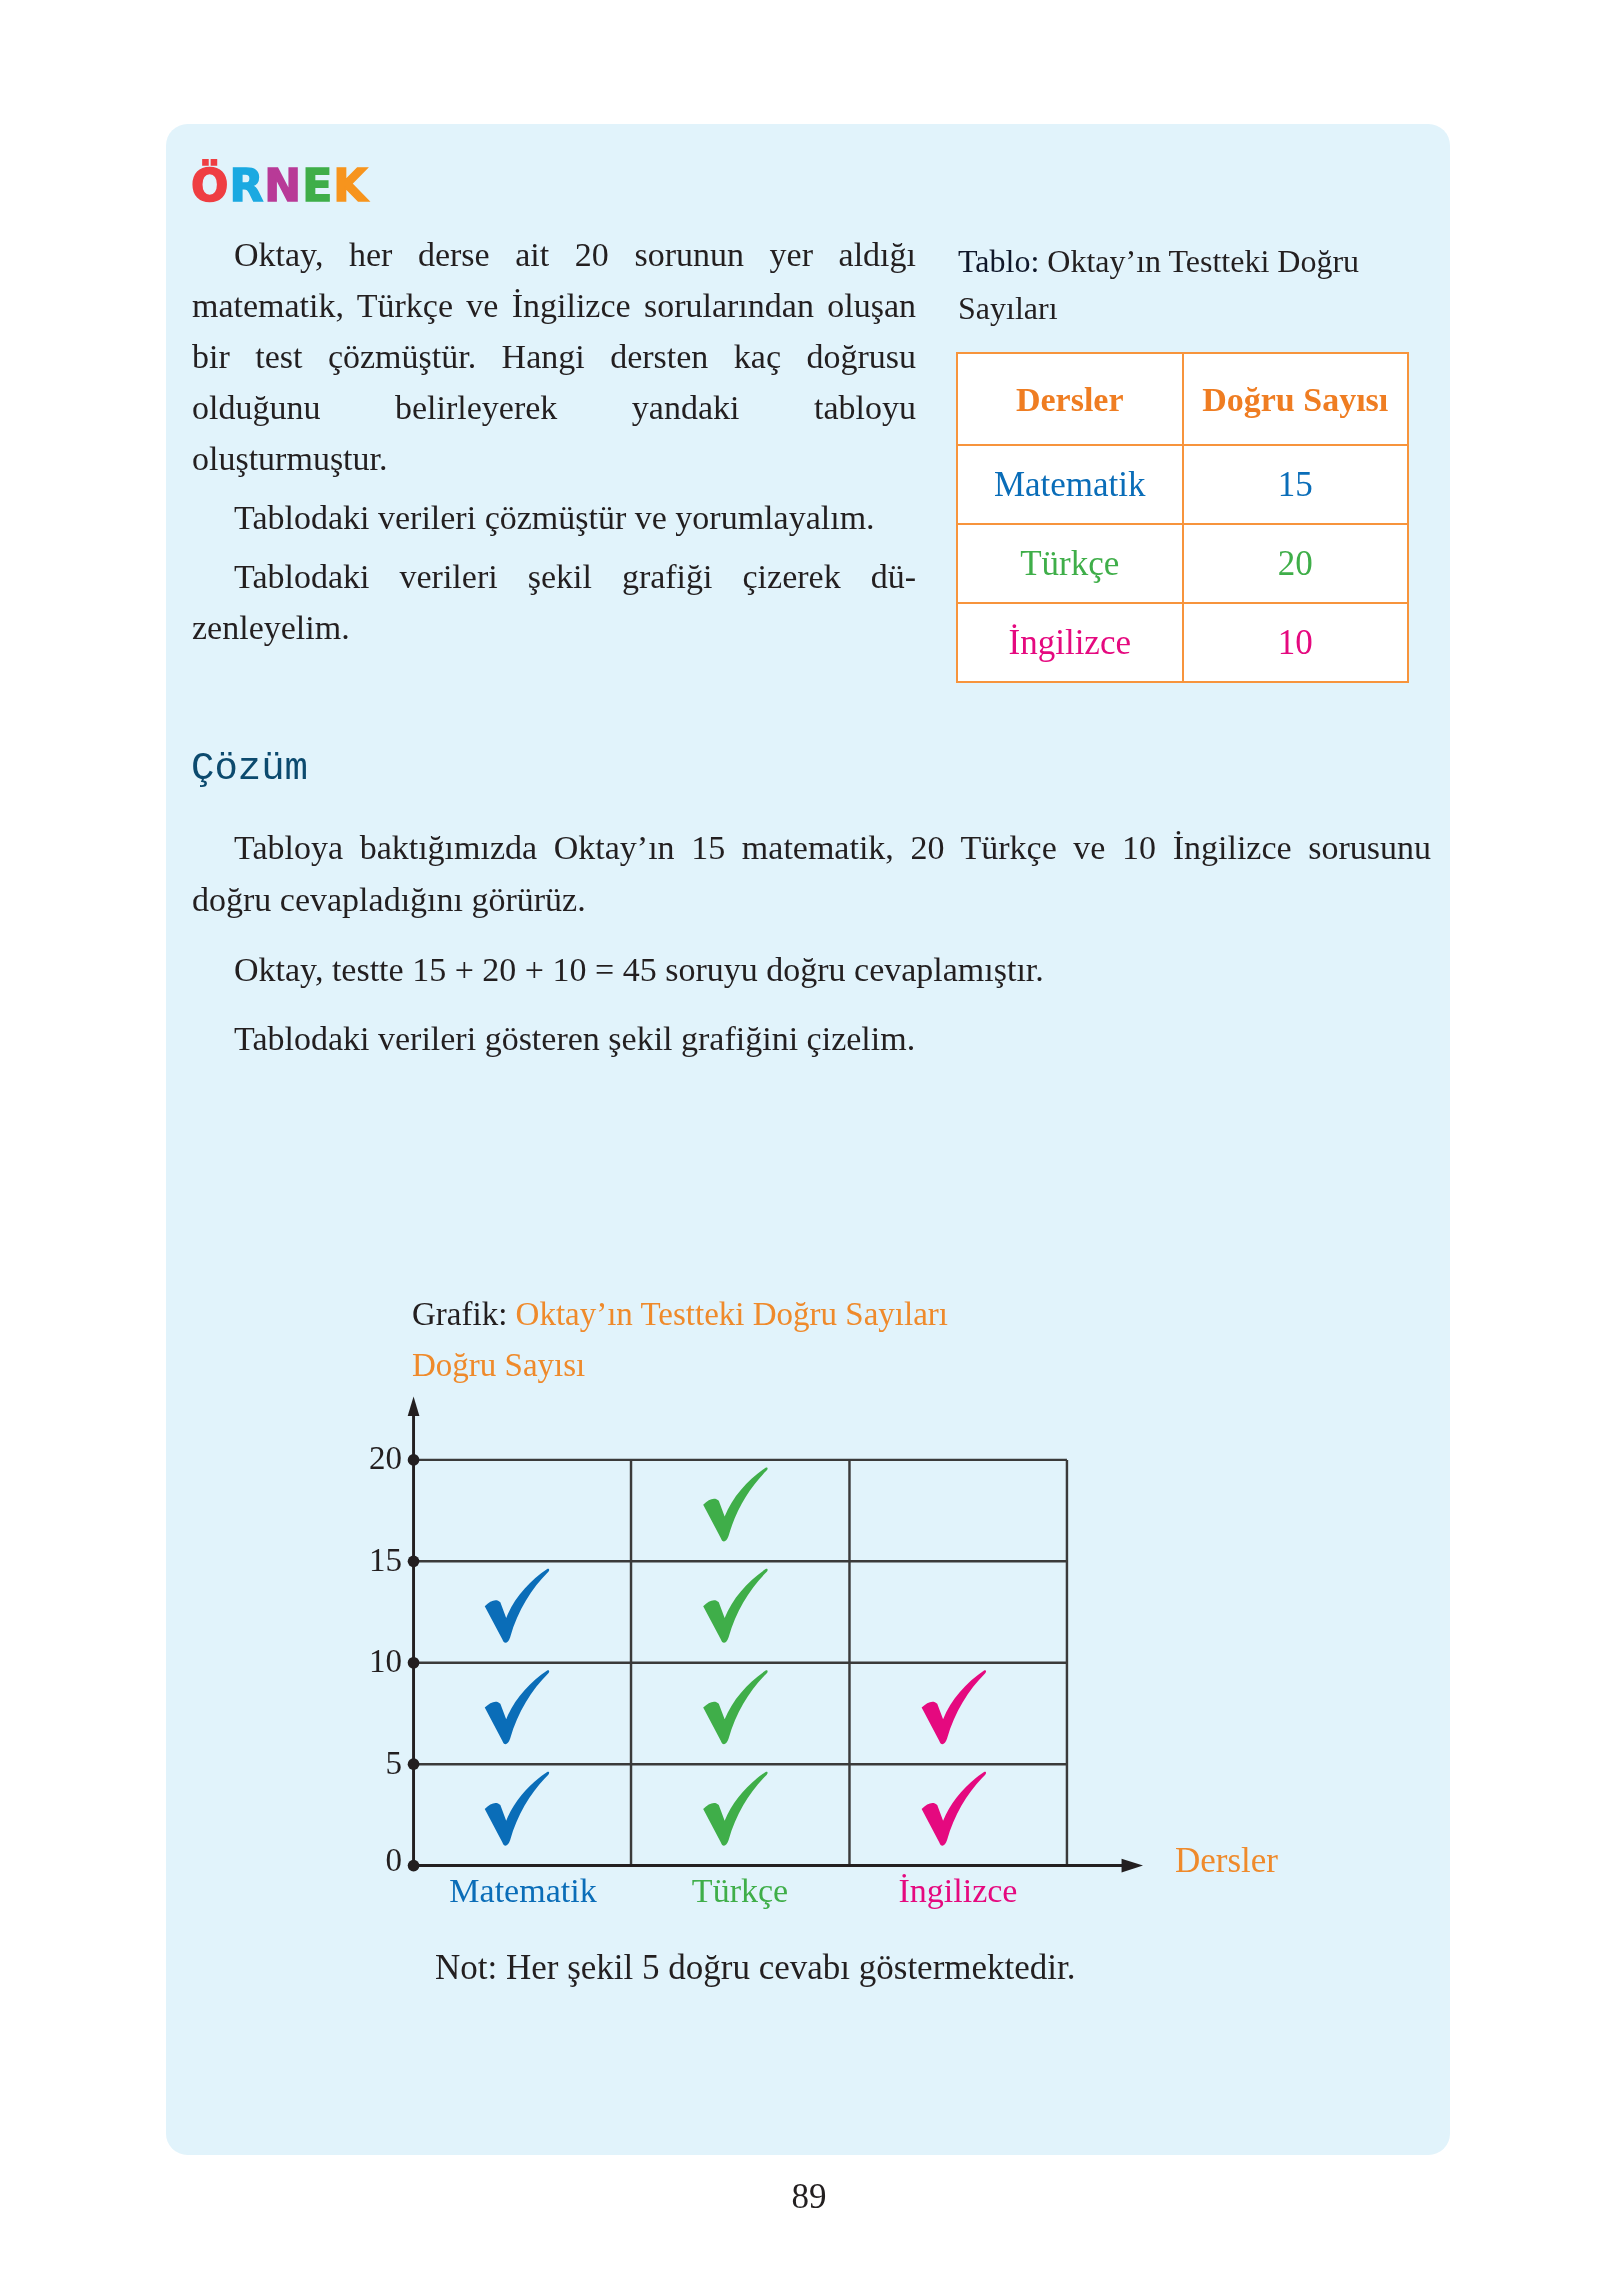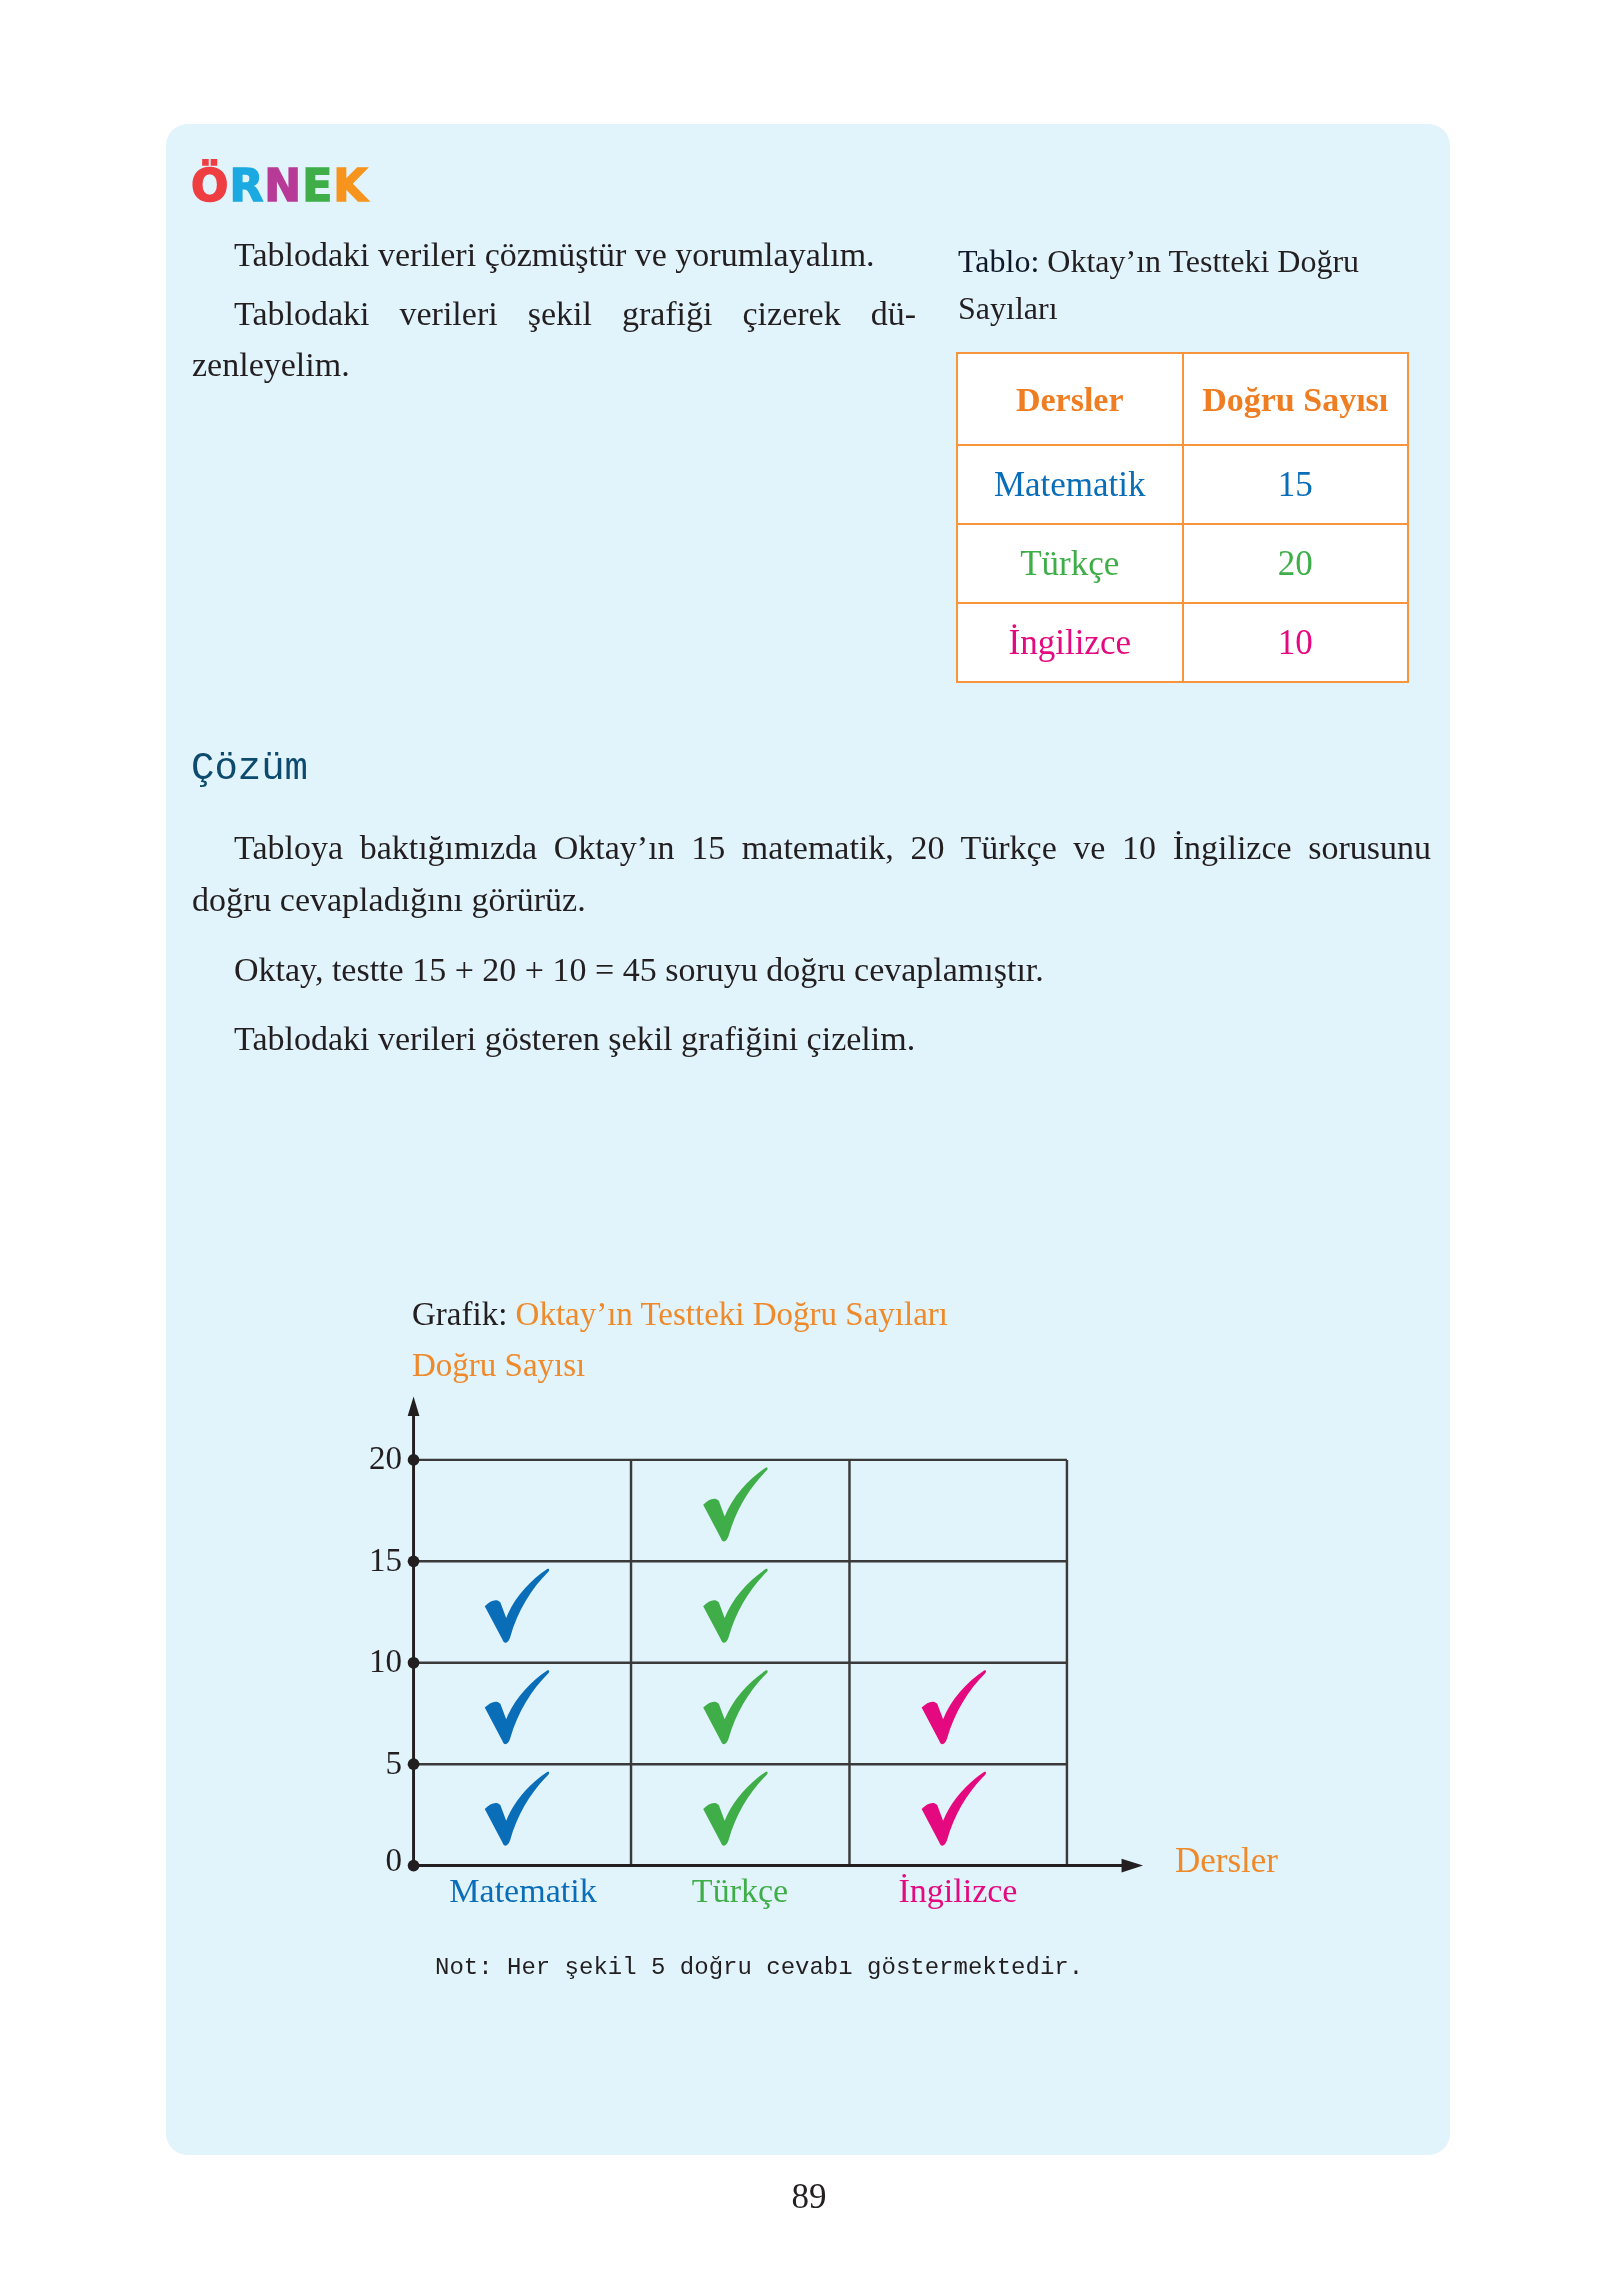--- a/index.html
+++ b/index.html
@@ -22,34 +22,35 @@
   .cozum { position:absolute; left:191px; top:745px; font-family:Liberation Mono, monospace;
            font-size:39px; color:#0c4a6e; line-height:49px; }
   .sol { position:absolute; left:192px; top:822px; width:1239px; font-size:34px; line-height:52px; text-align:justify; }
   .sol p { margin:0 0 17.6px 0; text-indent:42px; }
   .chart-title { position:absolute; left:412px; top:1295px; font-size:33px; line-height:39px; }
   .chart-title .t { color:#ef8a2b; }
   .ylabel { position:absolute; left:412px; top:1346px; font-size:33px; line-height:39px; color:#ef8a2b; }
   .xlabel { position:absolute; left:1175px; top:1841px; font-size:35px; line-height:39px; color:#ef8a2b; }
   .tick { position:absolute; font-size:33px; line-height:35px; text-align:right; width:49px; }
   .cat { position:absolute; top:1871px; font-size:34px; line-height:39px; text-align:center; width:218px; }
-  .note { position:absolute; left:435px; top:1946px; font-size:24px; line-height:43px;font-family:Liberation Mono, monospace; }
+  .note { position:absolute; left:435px; top:1946px; font-size:35px; line-height:43px; }
   .pageno { position:absolute; left:0; width:1618px; top:2177px; text-align:center; font-size:35px; line-height:39px; }
   svg.chart { position:absolute; left:0; top:0; }
 </style>
 </head>
 <body>
 
 <div class="panel"></div>
 
 <div class="ornek">
   <span style="color:#ef3e42">Ö</span><span style="color:#1ba9e1">R</span><span style="color:#b83a97">N</span><span style="color:#3fae49">E</span><span style="color:#f7941d">K</span>
 </div>
 
 <div class="intro">
+  <p>Oktay, her derse ait 20 sorunun yer aldığı matematik, Türkçe ve İngilizce sorularından oluşan bir test çözmüştür. Hangi dersten kaç doğrusu olduğunu belirleyerek yandaki tab­loyu oluşturmuştur.</p>
   <p>Tablodaki verileri çözmüştür ve yorumlaya­lım.</p>
   <p>Tablodaki verileri şekil grafiği çizerek dü­zenleyelim.</p>
 </div>
 
 <div class="table-caption">
   <span class="lbl">Tablo:</span><span> Oktay’ın Testteki Doğru Sayıları</span>
 </div>
 
 <table class="dt">
   <tbody>

